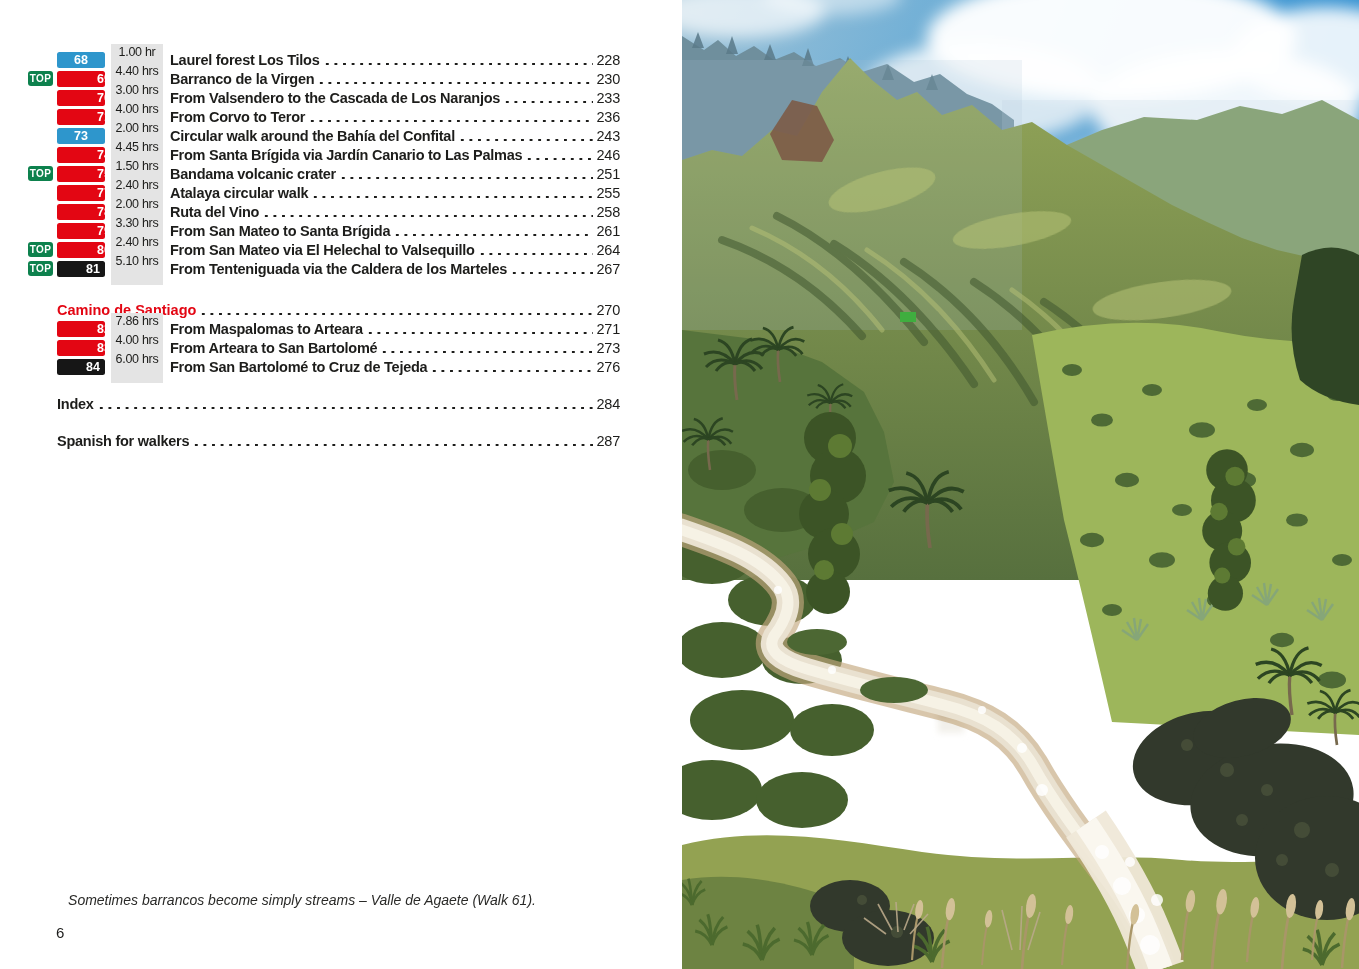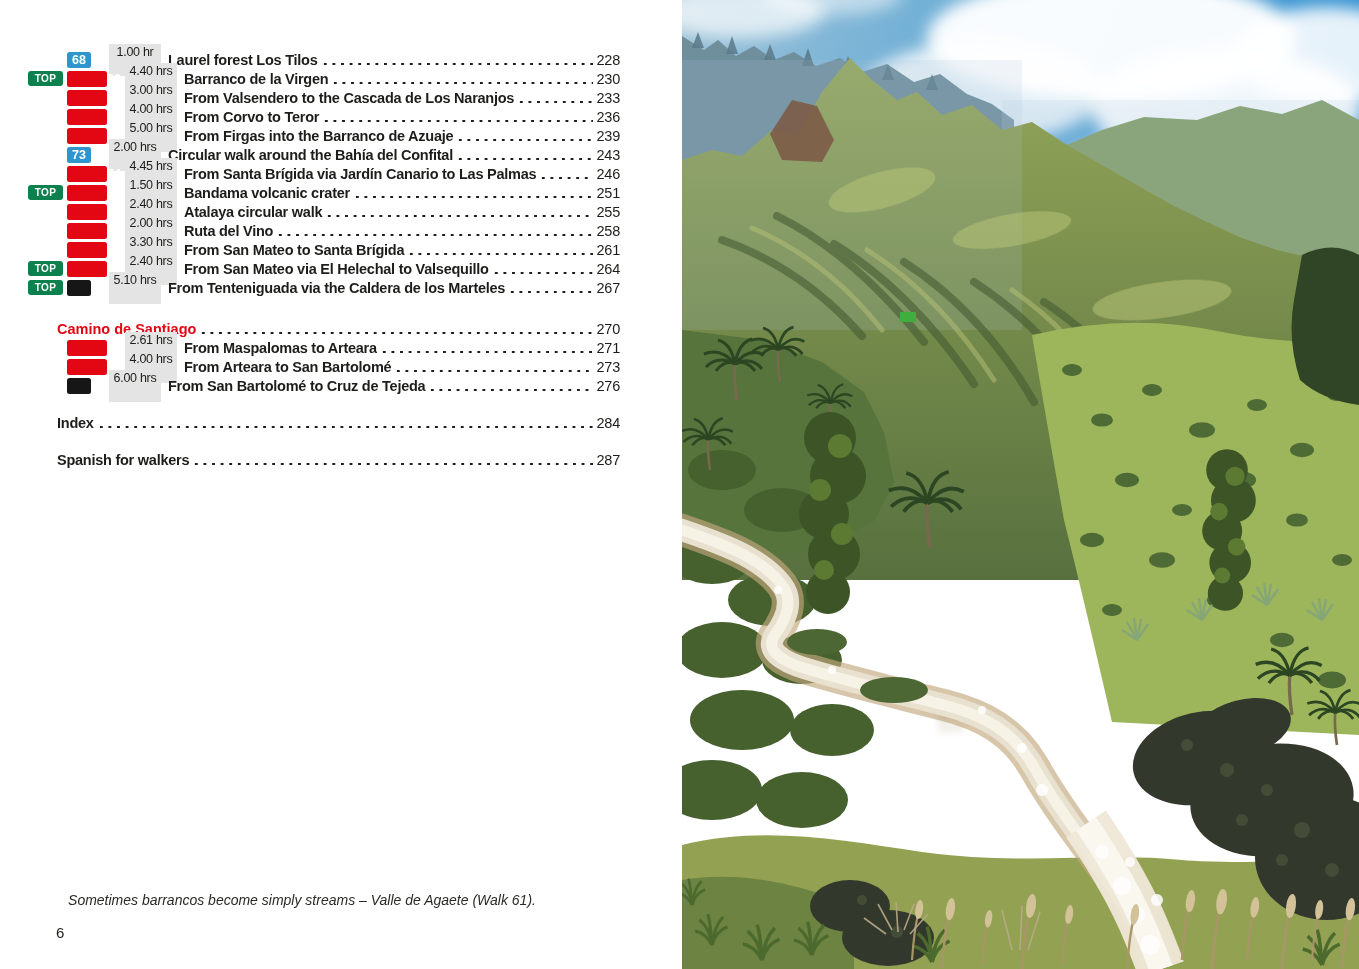--- a/index.html
+++ b/index.html
@@ -7,28 +7,28 @@
     --top_green:#0d814d; --duration_bg:#e4e4e4; --heading_red:#e30613; --text_dark:#1d1d1b;
   }
   *{box-sizing:border-box;}
   html,body{margin:0;padding:0;}
   body{
     width:1359px;height:969px;position:relative;background:#fff;overflow:hidden;
     font-family:"Liberation Sans","DejaVu Sans",sans-serif;color:var(--text_dark);
   }
   .toc{position:absolute;left:28px;top:50px;width:592px;}
   .row{display:flex;align-items:center;height:19px;}
-  .slot-top{width:35px;height:15px;margin-right:4px;flex:none;}
+  .slot-top{width:25px;height:15px;margin-right:4px;flex:none;}
   .top-badge{
     background:var(--top_green);border-radius:3px;color:#fff;font-size:10px;font-weight:bold;
     text-align:center;line-height:15px;letter-spacing:.3px;
   }
   .num-badge{
-    width:24px;height:16px;flex:none;border-radius:2.5px;color:#fff;font-weight:bold;
-    font-size:12.5px;text-align:center;line-height:16px;margin-right:18px;
+    width:48px;height:16px;flex:none;border-radius:2.5px;color:#fff;font-weight:bold;
+    font-size:12.5px;text-align:center;line-height:16px;margin-right:6px;
   }
   .num-red{background:var(--badge_red);padding-left:40px;}
   .num-blue{background:var(--badge_blue);}
   .num-black{background:var(--badge_black);padding-left:24px;}
   .dur{
     width:52px;height:32px;flex:none;background:var(--duration_bg);font-size:12.5px;
     letter-spacing:-.3px;line-height:16px;text-align:center;white-space:nowrap;margin-right:7px;
   }
   .title{font-weight:bold;font-size:14.5px;letter-spacing:-.25px;white-space:nowrap;}
   .leader{
@@ -79,28 +79,20 @@
     <div class="row walk-row">
       <span class="slot-top"></span>
       <span class="num-badge num-red">71</span>
       <span class="dur">4.00 hrs</span>
       <span class="title">From Corvo to Teror</span>
       <span class="leader"></span>
       <span class="pageref">236</span>
     </div>
     <div class="row walk-row">
       <span class="slot-top"></span>
-      <span class="num-badge num-red">72</span>
-      <span class="dur">5.00 hrs</span>
-      <span class="title">From Firgas into the Barranco de Azuaje</span>
-      <span class="leader"></span>
-      <span class="pageref">239</span>
-    </div>
-    <div class="row walk-row">
-      <span class="slot-top"></span>
       <span class="num-badge num-blue">73</span>
       <span class="dur">2.00 hrs</span>
       <span class="title">Circular walk around the Bahía del Confital</span>
       <span class="leader"></span>
       <span class="pageref">243</span>
     </div>
     <div class="row walk-row">
       <span class="slot-top"></span>
       <span class="num-badge num-red">74</span>
       <span class="dur">4.45 hrs</span>
@@ -157,21 +149,21 @@
       <span class="pageref">267</span>
     </div>
     <div class="row heading-row">
       <span class="heading-label">Camino de Santiago</span>
       <span class="leader"></span>
       <span class="pageref">270</span>
     </div>
     <div class="row walk-row">
       <span class="slot-top"></span>
       <span class="num-badge num-red">82</span>
-      <span class="dur">2.61 hrs</span>
+      <span class="dur">7.86 hrs</span>
       <span class="title">From Maspalomas to Arteara</span>
       <span class="leader"></span>
       <span class="pageref">271</span>
     </div>
     <div class="row walk-row">
       <span class="slot-top"></span>
       <span class="num-badge num-red">83</span>
       <span class="dur">4.00 hrs</span>
       <span class="title">From Arteara to San Bartolomé</span>
       <span class="leader"></span>

